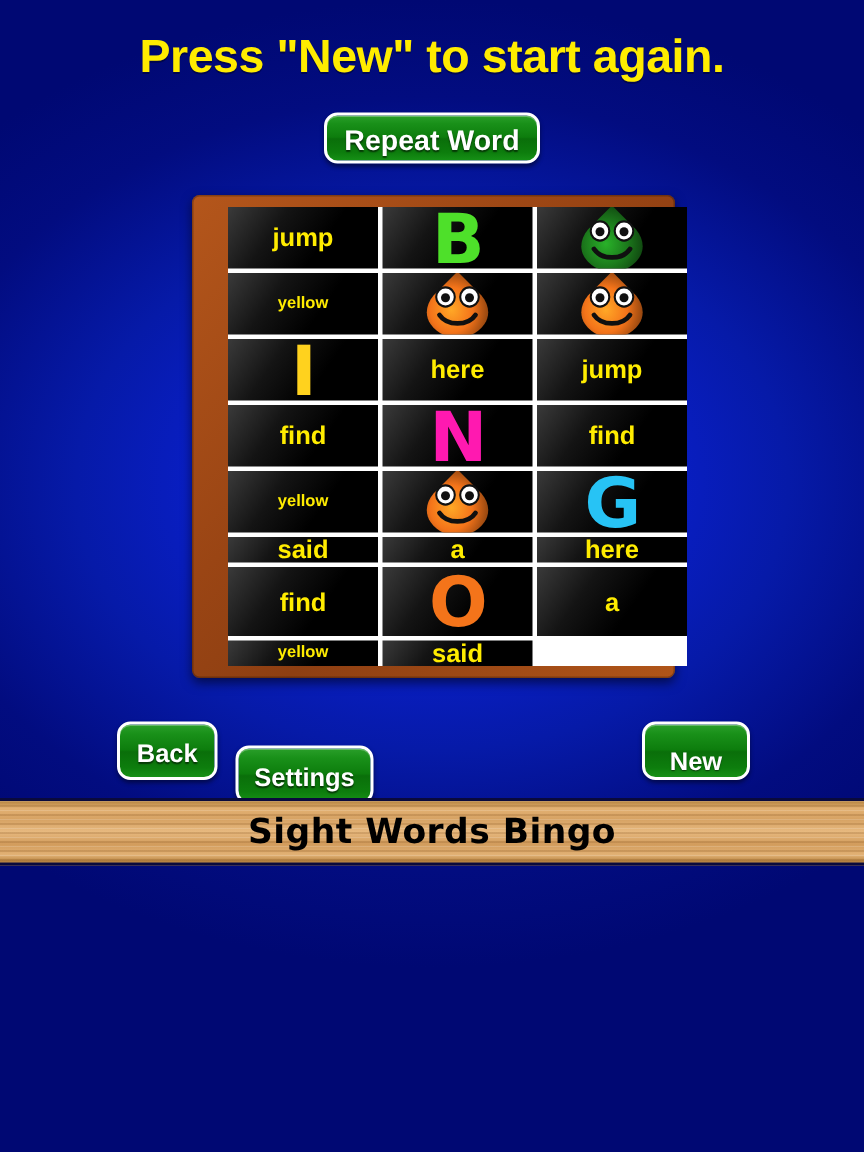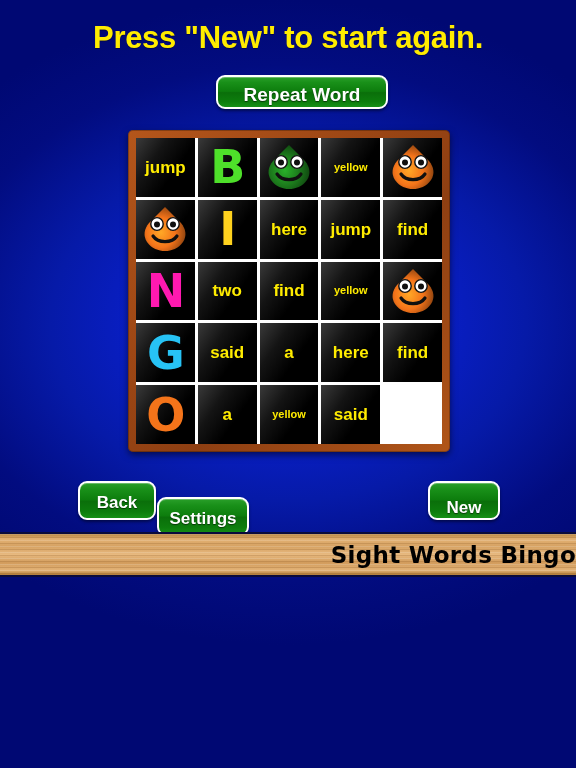--- a/index.html
+++ b/index.html
@@ -47,31 +47,31 @@
     box-shadow: 0 2px 3px rgba(0,0,0,0.45), inset 0 1px 0 rgba(255,255,255,0.30);
     line-height: 1;
     cursor: pointer;
     user-select: none;
   }
 
   #repeat-word-button {
     position: absolute;
     left: 216px;
     top: 75px;
-    width: 172px;
+    width: 144px;
     height: 34px;
     font-size: 19px;
     padding-top: 8px;
   }
 
   #back-button {
     position: absolute;
     left: 78px;
     top: 481px;
-    width: 78px;
+    width: 67px;
     height: 39px;
     font-size: 17px;
     padding-top: 11px;
   }
   #settings-button {
     position: absolute;
     left: 157px;
     top: 497px;
     width: 92px;
     height: 39px;
@@ -98,24 +98,25 @@
     box-sizing: border-box;
     border-radius: 5px;
     padding: 8px;
     background-image: linear-gradient(135deg, #b4561b 0%, #9a4514 40%, #8e3f12 60%, #b05519 100%);
     box-shadow: 0 3px 7px rgba(0,0,0,0.55), inset 0 0 0 1px rgba(0,0,0,0.25);
   }
   #bingo-grid {
     width: 100%;
     height: 100%;
     display: grid;
-    grid-template-columns: repeat(5, 1fr);
+    grid-template-columns: repeat(3, 1fr);
     grid-template-rows: repeat(5, 1fr);
     gap: 3px;
     background: #ffffff;
+    margin-left: 16px;
   }
   .cell {
     position: relative;
     background-image: linear-gradient(125deg, #3a3a3a 0%, #141414 32%, #000000 62%, #000000 100%);
     display: flex;
     align-items: center;
     justify-content: center;
     overflow: hidden;
     cursor: pointer;
   }
@@ -160,21 +161,21 @@
         rgba(110,60,10,0.18) 3px, rgba(110,60,10,0.18) 4px,
         rgba(0,0,0,0.00) 4px, rgba(0,0,0,0.00) 6px),
       linear-gradient(to bottom,
         #b6833f 0%, #e3b173 12%, #d6a263 30%, #e7b97f 50%,
         #d29c5c 70%, #e2b276 88%, #b07c39 100%);
     border-top: 2px solid #0a0a3c;
     border-bottom: 2px solid #0a0a3c;
     box-sizing: border-box;
     display: flex;
     align-items: center;
-    justify-content: flex-end;
+    justify-content: center;
   }
   #title-bar-text {
     color: #000000;
     font-size: 23px;
     font-weight: bold;
     letter-spacing: 0.3px;
     font-family: "DejaVu Sans", sans-serif;
   }
 </style>
 </head>
@@ -261,23 +262,20 @@
       <div class="cell">
         <span class="cell-word">jump</span>
       </div>
       <div class="cell">
         <span class="cell-word">find</span>
       </div>
       <div class="cell">
         <span class="cell-letter" style="color: rgb(255, 25, 176);">N</span>
       </div>
       <div class="cell">
-        <span class="cell-word">two</span>
-      </div>
-      <div class="cell">
         <span class="cell-word">find</span>
       </div>
       <div class="cell">
         <span class="cell-word small">yellow</span>
       </div>
       <div class="cell">
         <span class="blob">
           <svg class="blob-svg" viewBox="0 0 50 48" xmlns="http://www.w3.org/2000/svg">
             <defs>
               <radialGradient id="bg30" cx="40%" cy="58%" r="62%">

